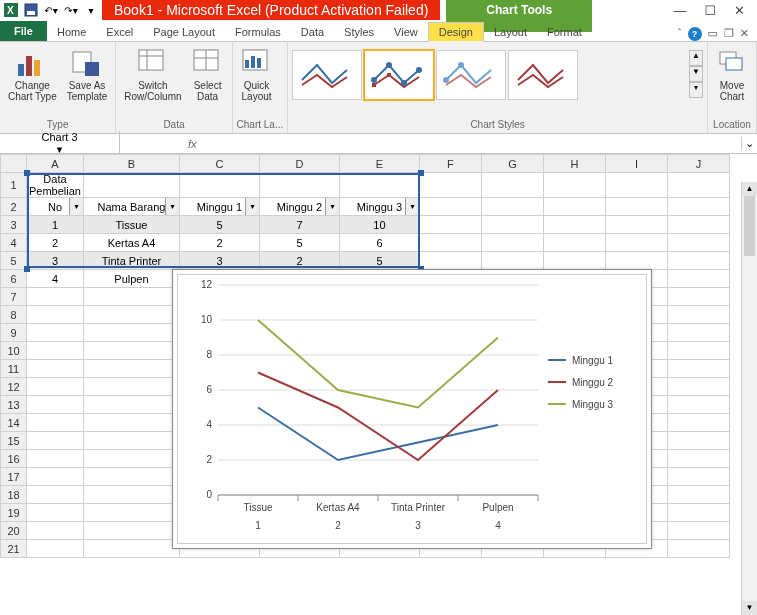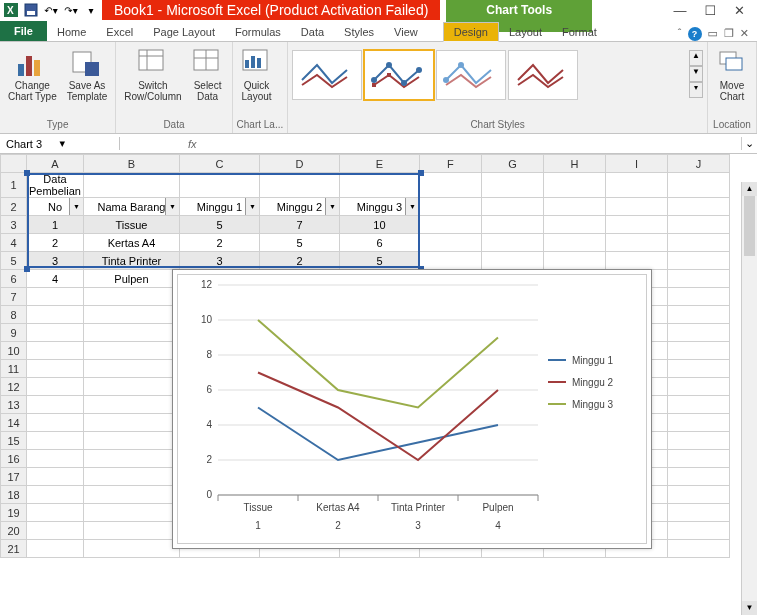--- a/index.html
+++ b/index.html
@@ -10,40 +10,40 @@
   .qat { display: flex; align-items: center; gap: 2px; padding: 0 2px; }
   .qat-item { width: 18px; height: 16px; display: flex; align-items: center; justify-content: center; font-size: 10px; }
   .title-red { background: #e8290b; color: #fff; flex: 0 0 auto; padding: 2px 12px; font-size: 14px; }
   .title-green { background: #5fa137; color: #fff; flex: 0 0 auto; padding: 15px 40px; font-size: 12px; font-weight: bold; margin-left: 6px; }
   .win-controls { margin-left: auto; display: flex; gap: 18px; padding-right: 12px; font-size: 13px; color: #444; }
   
   
   .tabs { display: flex; align-items: flex-end; height: 22px; border-bottom: 1px solid #c4c4c4; background: #fff; }
   .tab { padding: 3px 10px; font-size: 11px; color: #444; cursor: pointer; }
   .tab.file { background: #1e7145; color: #fff; font-weight: bold; padding: 4px 14px; }
-  .tab.active { background: #eab308; border: 1px solid #c4c4c4; border-bottom: 1px solid #f1f1f1; margin-bottom: -1px; margin-left: 15px; }
+  .tab.active { background: #fde047; border: 1px solid #c4c4c4; border-bottom: 1px solid #f1f1f1; margin-bottom: -1px; }
   .tab-icons { margin-left: auto; display: flex; gap: 6px; padding-right: 8px; color: #666; font-size: 11px; }
   .help-icon { background: #1b7ecb; color: #fff; border-radius: 50%; width: 14px; height: 14px; display: flex; align-items: center; justify-content: center; font-size: 9px; font-weight: bold; }
   
   
   .ribbon { display: flex; height: 92px; background: #f1f1f1; border-bottom: 1px solid #c4c4c4; }
   .ribbon-group { border-right: 1px solid #d8d8d8; display: flex; flex-direction: column; padding: 2px 4px; }
   .ribbon-group-label { text-align: center; font-size: 10px; color: #666; padding: 1px 0; }
   .ribbon-items { display: flex; flex: 1; gap: 2px; align-items: flex-start; }
   .ribbon-btn { display: flex; flex-direction: column; align-items: center; padding: 2px 4px; text-align: center; font-size: 10px; color: #333; cursor: pointer; }
   .ribbon-btn .icon { width: 32px; height: 32px; display: flex; align-items: center; justify-content: center; margin-bottom: 2px; }
   .chart-styles { display: flex; gap: 2px; flex: 1; }
   .chart-style { width: 70px; height: 50px; border: 1px solid #ccc; background: #fff; margin-top: 6px; display: flex; align-items: center; justify-content: center; position: relative; }
   .chart-style.selected { border: 1px solid #f0b020; outline: 1px solid #f0b020; }
   .chart-styles-arrows { display: flex; flex-direction: column; margin-top: 6px; margin-left: 2px; }
   .chart-styles-arrows div { width: 14px; height: 16px; border: 1px solid #bbb; background: #eee; font-size: 8px; text-align: center; }
   
   
   .formula-row { display: flex; height: 20px; border-bottom: 1px solid #c4c4c4; align-items: center; }
-  .name-box { width: 120px; border-right: 1px solid #c4c4c4; padding: 0 6px; display: flex; align-items: center; }
+  .name-box { width: 120px; border-right: 1px solid #c4c4c4; padding: 0 6px; display: flex; align-items: center; flex-direction: column; }
   .name-box span { flex: 1; }
   .fx-label { padding: 0 8px; font-style: italic; color: #666; }
   .formula-bar { flex: 1; padding: 0 4px; }
   
   
   .grid-area { position: relative; }
   .grid { border-collapse: collapse; table-layout: fixed; }
   .grid th, .grid td { border: 1px solid #d0d0d0; font-size: 11px; height: 18px; text-align: center; background: #fff; font-weight: normal; padding: 0 2px; overflow: hidden; }
   .grid .col-header { background: #efefef; color: #333; }
   .grid .row-header { background: #efefef; color: #333; width: 26px; }

